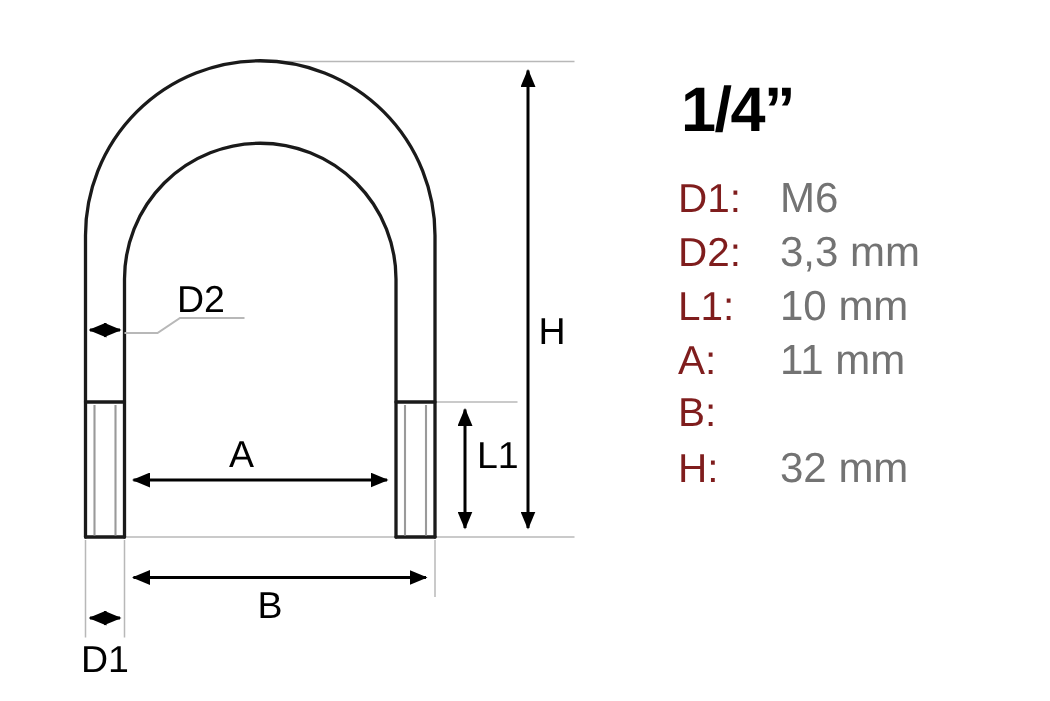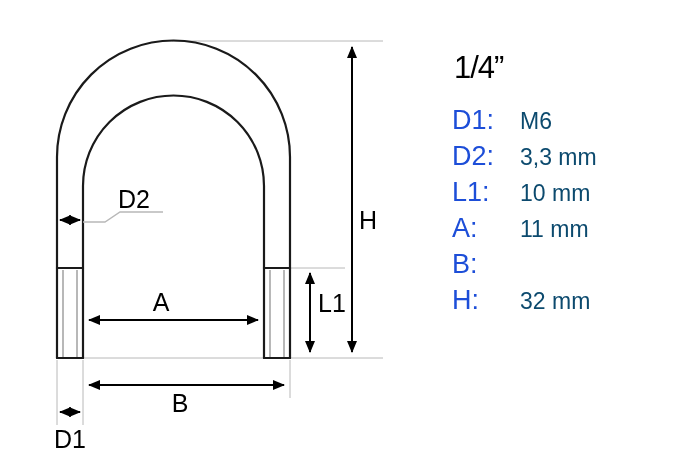--- a/index.html
+++ b/index.html
@@ -27,41 +27,41 @@
     width: 700px;
     height: 467px;
   }
   .spec-panel {
     position: absolute;
     left: 452px;
     top: 52px;
     width: 240px;
   }
   .spec-title {
-    font-size: 31px;
-    font-weight: normal;
+    font-size: 42px;
+    font-weight: bold;
     line-height: 1;
     color: #000000;
     letter-spacing: -1px;
     margin: 0 0 22px 2px;
   }
   .spec-row {
     display: flex;
     align-items: baseline;
     height: 36px;
   }
   .spec-key {
     width: 68px;
     font-size: 27px;
-    color: #1d4ed8;
+    color: #7f1d1d;
     white-space: nowrap;
   }
   .spec-val {
-    font-size: 23px;
-    color: #0c4a6e;
+    font-size: 28px;
+    color: #737373;
     white-space: nowrap;
   }
   svg text {
     font-family: "Liberation Sans", sans-serif;
     fill: #000000;
   }
 </style>
 </head>
 <body>
 

